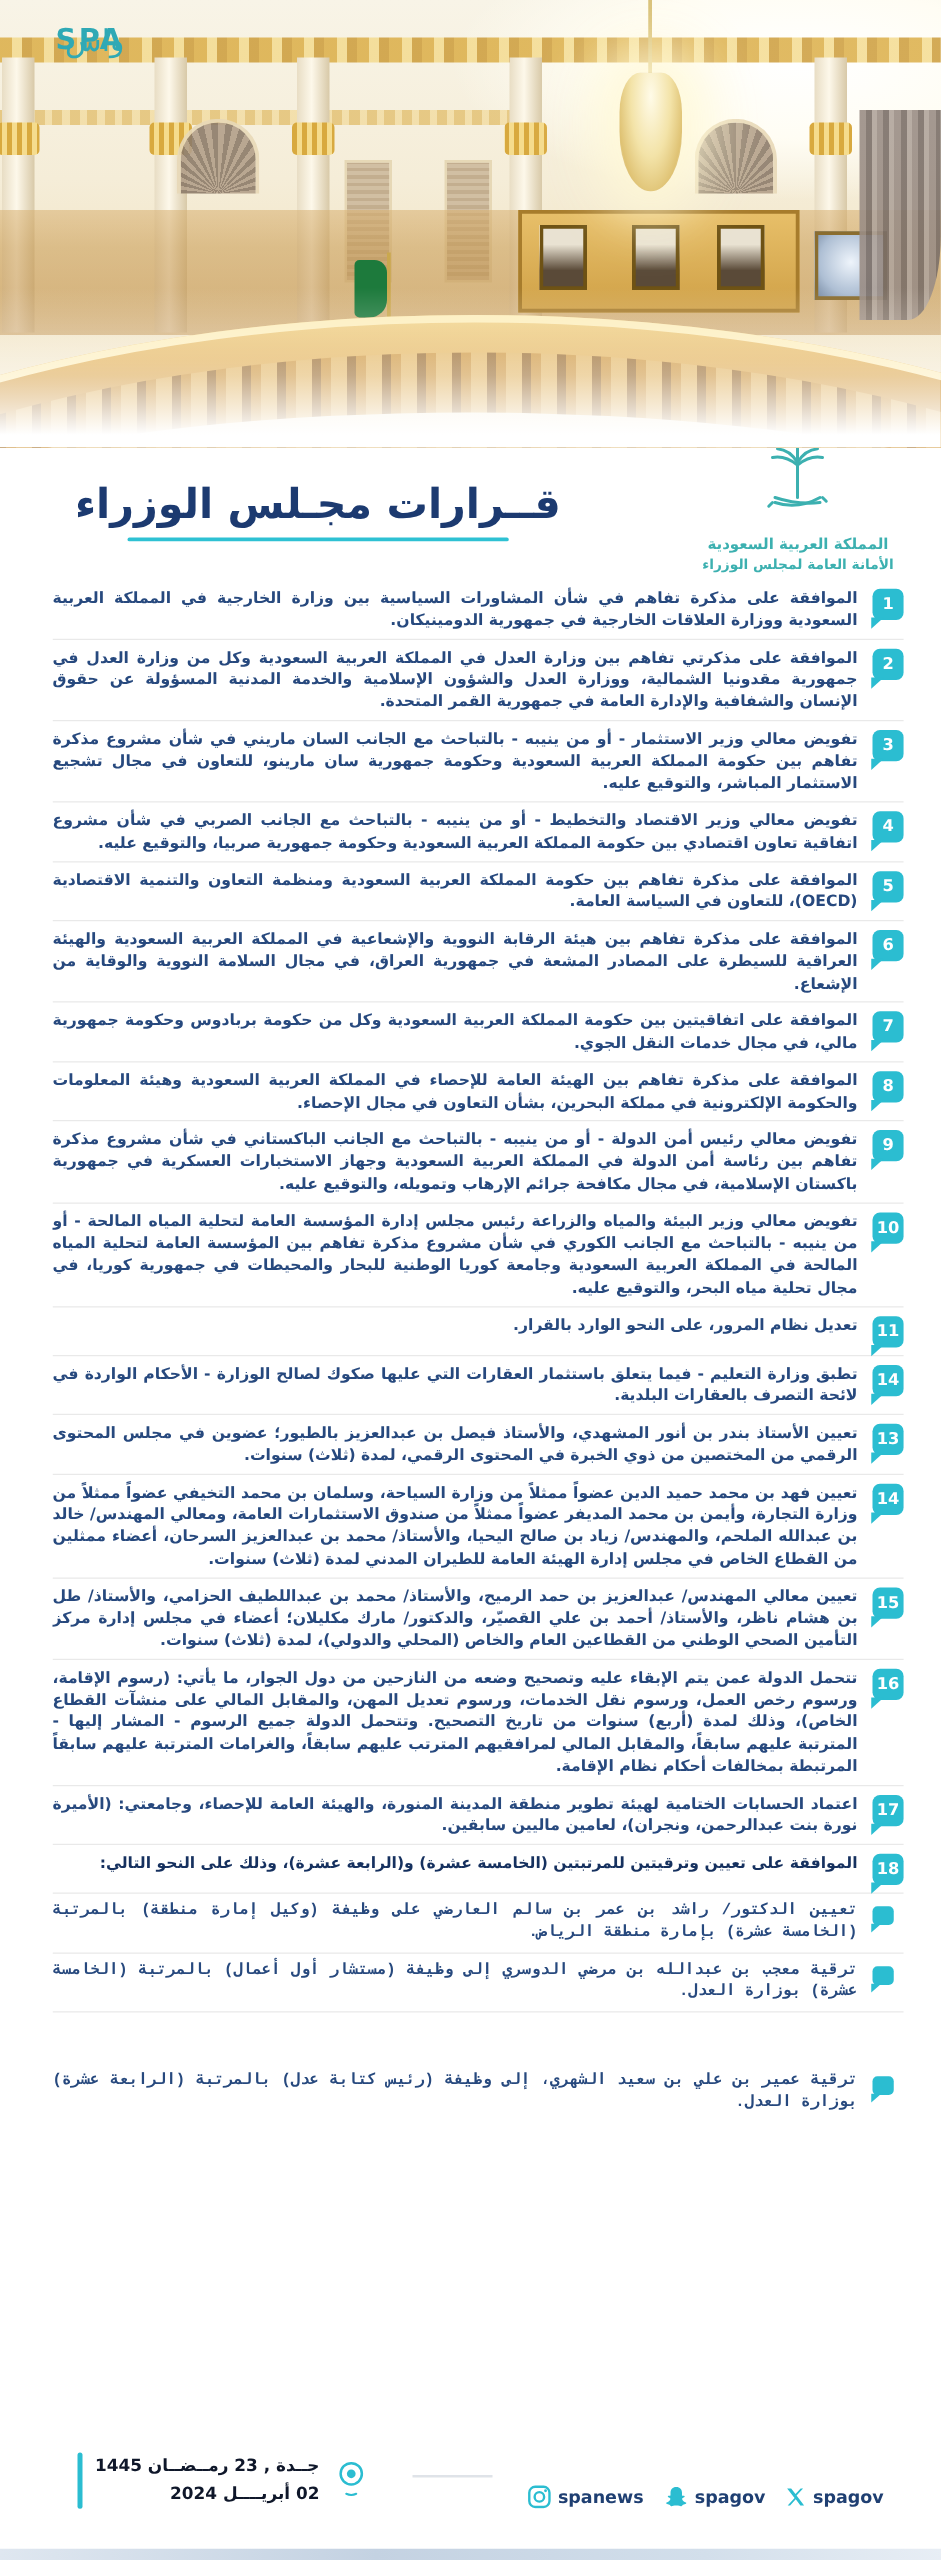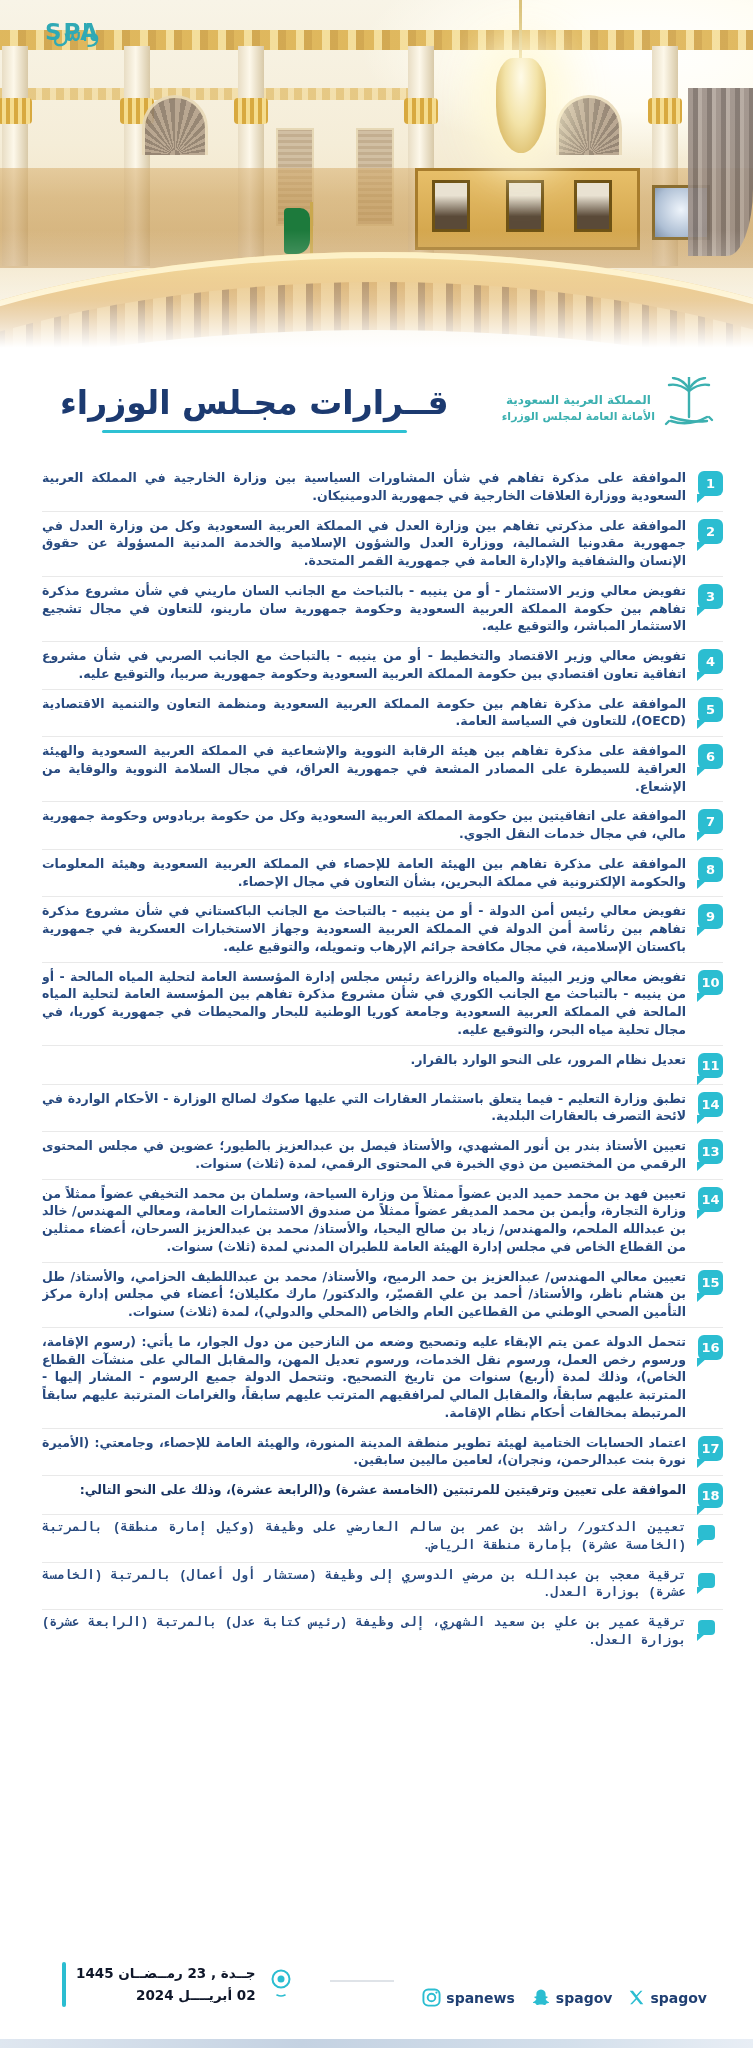--- a/index.html
+++ b/index.html
@@ -50,33 +50,33 @@
   .floor{ left:-200px; top:330px; width:1150px; height:300px; border-radius:50%;
     background:radial-gradient(ellipse at 50% 0%,#f7efda 0%,#efe3c6 60%,#e7d7b4 100%); }
   .fade{ left:0; top:230px; width:100%; height:128px;
     background:linear-gradient(180deg,rgba(255,255,255,0) 0%,rgba(255,255,255,.45) 55%,#ffffff 92%); }
   .spa-logo{ left:30px; top:22px; width:70px; text-align:center; line-height:.95; z-index:5; }
   .spa-logo .t{ display:block; font-weight:normal; font-size:24px; color:#2fa9b5; letter-spacing:1px; }
   .spa-logo .b{ display:block; font-weight:bold; font-size:23px; color:#2fa9b5; letter-spacing:2px; }
 
   
   .header-band{ flex:0 0 auto; height:100px; display:flex; flex-direction:row-reverse; align-items:center; justify-content:space-between; padding:0 38px 0 60px; }
-  .emblem{ display:flex; flex-direction:row; align-items:center; gap:8px; }
+  .emblem{ display:flex; flex-direction:column; align-items:center; gap:8px; }
   .emblem-art{ width:52px; height:62px; }
   .emblem-text{ text-align:center; color:#3cb0b0; font-weight:bold; }
   .emblem-text .l1{ font-size:12px; display:block; }
   .emblem-text .l2{ font-size:11px; display:block; margin-top:3px; }
   .title-wrap{ text-align:center; }
   .main-title{ font-size:33px; font-weight:bold; color:#1c3a70; letter-spacing:0; }
   .title-underline{ margin:8px auto 0; width:305px; height:3px; background:#2ec1d3; border-radius:2px; }
 
   
   .list{ flex:1 1 auto; overflow:hidden; margin:6px 30px 0 42px; }
   .row{ display:flex; gap:12px; padding:5px 0 6px; border-bottom:1px solid #e9e9e9; align-items:flex-start; }
-  .row:last-child{ border-bottom:none; }
+  .row:last-child{ border-bottom:none;margin-top:41px; }
   .badge{ flex:0 0 auto; width:25px; height:25px; margin-top:2px; background:#2bbdd1; color:#fff;
     border-radius:6px; font-size:13px; font-weight:bold; display:flex; align-items:center; justify-content:center; position:relative; }
   .badge::after{ content:""; position:absolute; left:-1px; bottom:-7px; width:0; height:0;
     border-top:9px solid #2bbdd1; border-right:10px solid transparent; }
   .bubble{ flex:0 0 auto; width:17px; height:15px; margin-top:5px; margin-right:5px; background:#2bbdd1; border-radius:4px; position:relative; }
   .bubble::after{ content:""; position:absolute; left:-1px; bottom:-6px; width:0; height:0;
     border-top:7px solid #2bbdd1; border-right:8px solid transparent; }
   .row .txt{ flex:1 1 auto; font-size:12.5px; line-height:1.42; color:#27497e; font-weight:bold; text-align:justify; }
   .row.emph .txt{ color:#16315f; }
   .row.sub{ padding-right:3px;font-family:Liberation Mono, monospace; }

